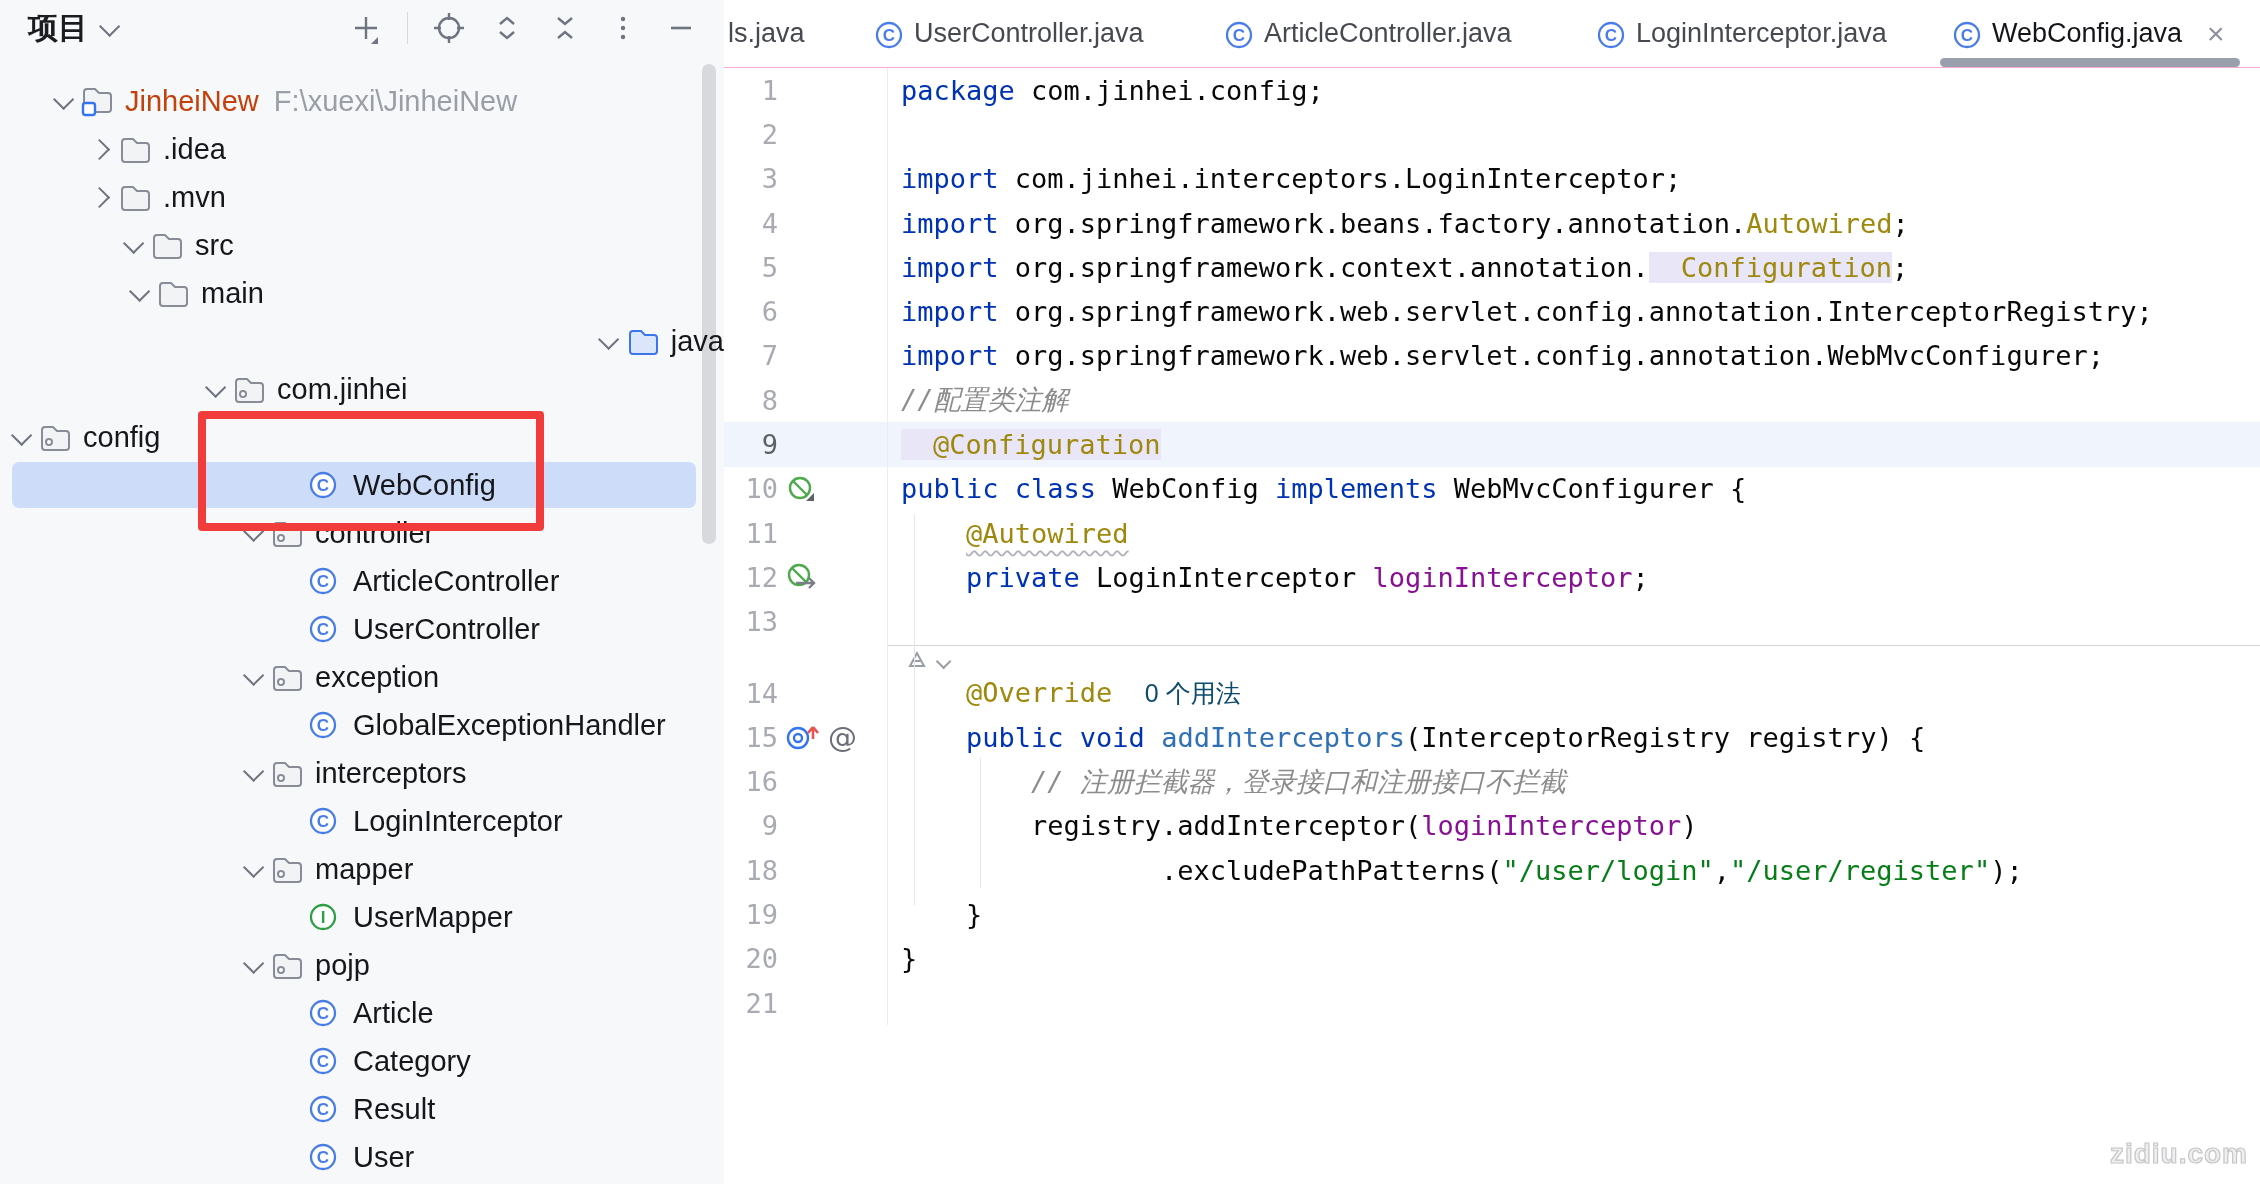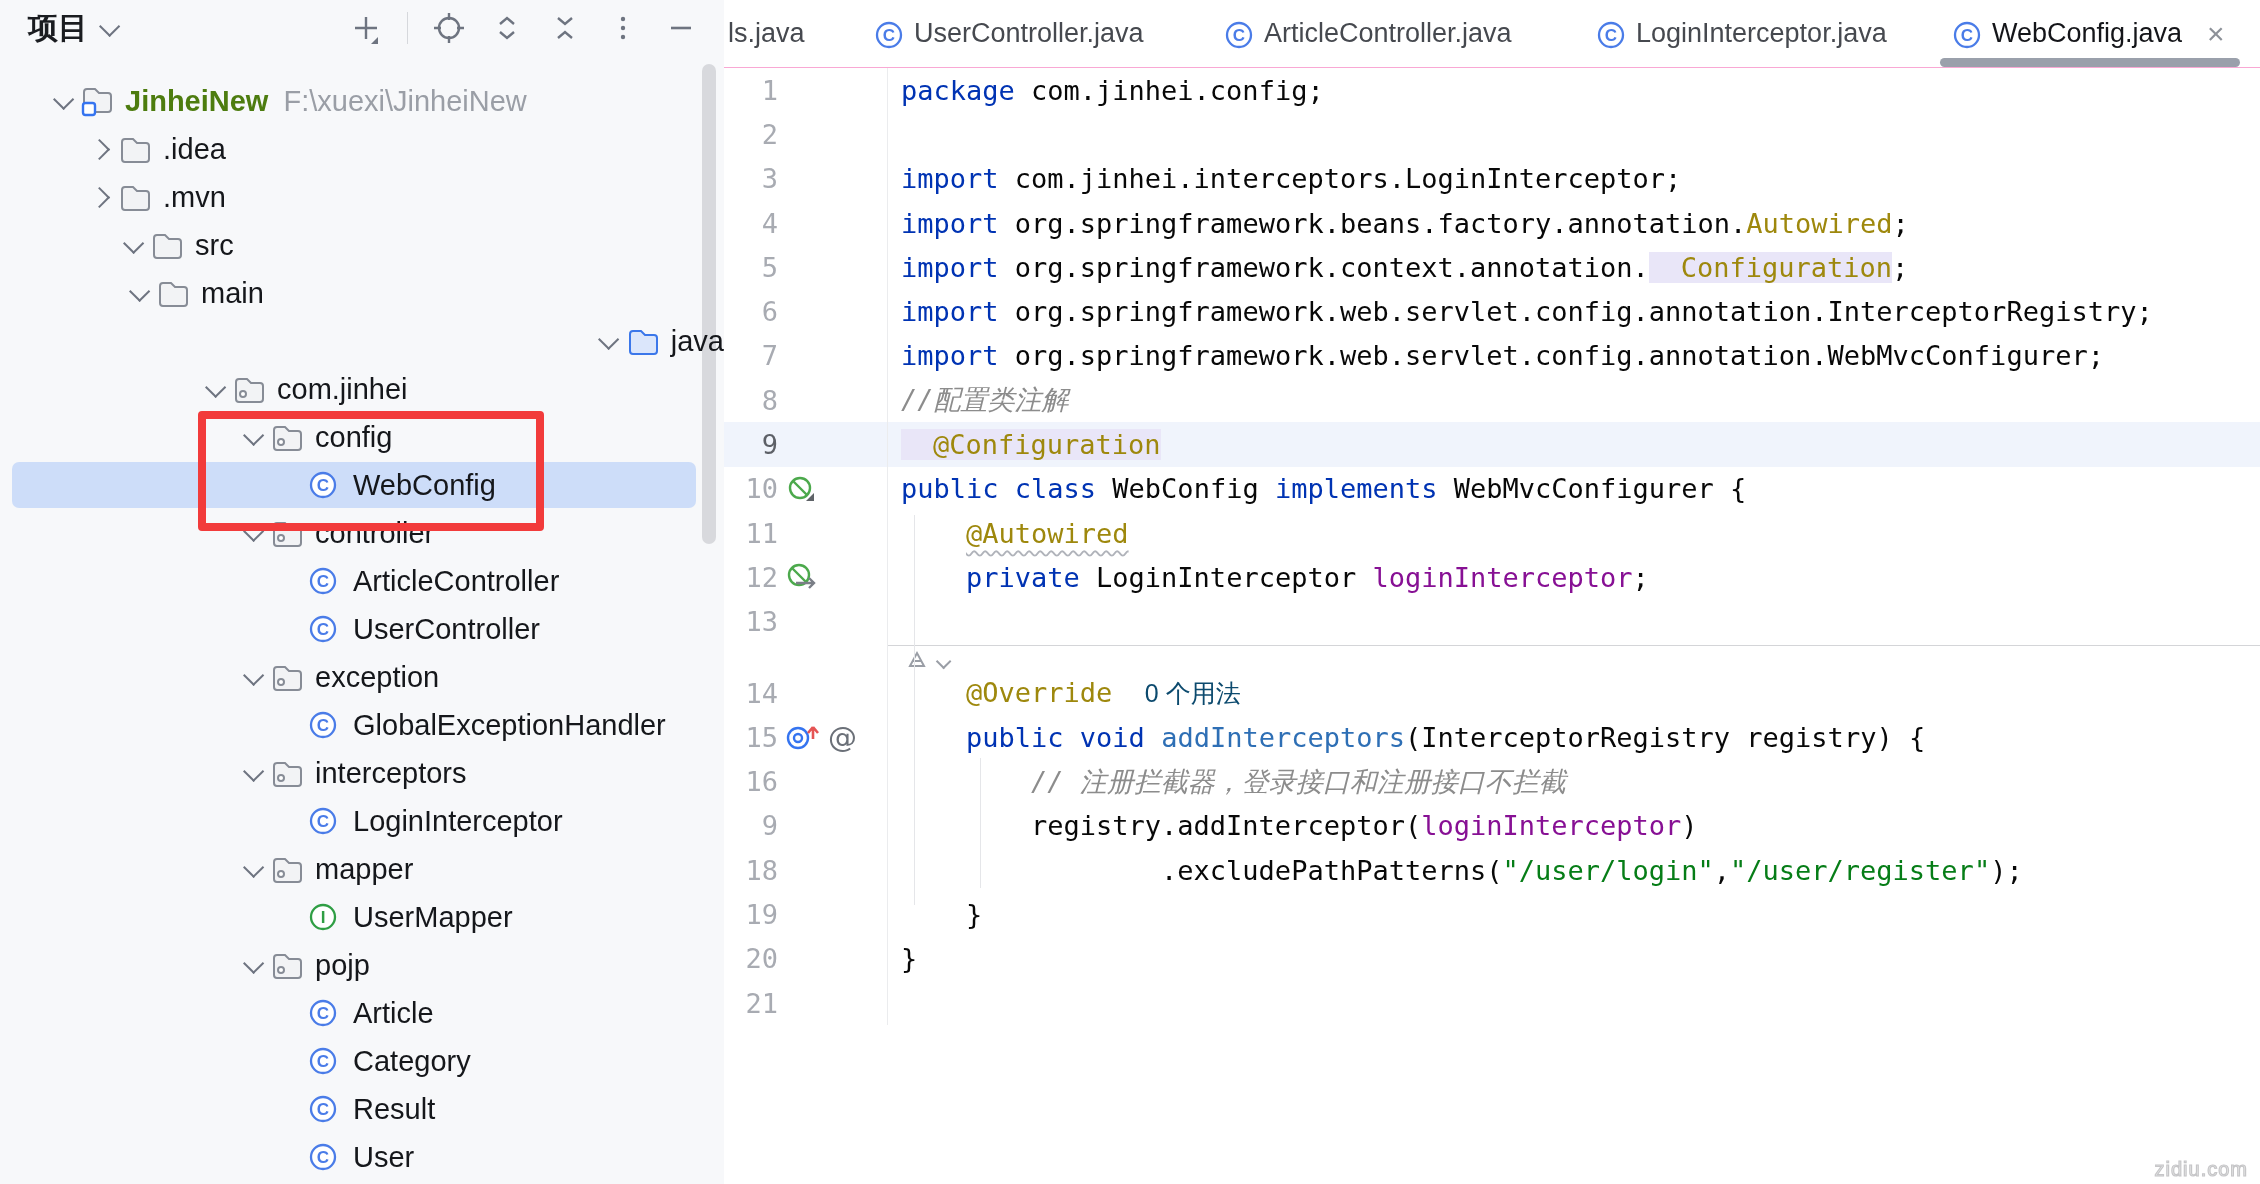--- a/index.html
+++ b/index.html
@@ -21,21 +21,21 @@
 
   
   #project-tree{position:absolute;left:0;top:77px;width:724px;}
   .trow{position:relative;height:48px;display:flex;align-items:center;font-size:29px;color:#15171b;cursor:pointer;}
   .trow > *{position:relative;z-index:1;}
   .trow.selected::before{content:"";position:absolute;left:12px;right:28px;top:1px;bottom:1px;
                          background:#cdddf9;border-radius:7px;z-index:0;}
   .tslot{width:38px;display:flex;align-items:center;justify-content:center;flex:0 0 38px;}
   .ticon{width:34px;height:32px;margin-right:11px;flex:0 0 34px;display:flex;align-items:center;}
   .tlabel{white-space:nowrap;}
-  .tlabel.bold{font-weight:700;color:#4d7c0f;}
+  .tlabel.bold{font-weight:400;color:#c2410c;}
   .tpath{margin-left:15px;color:#9a9ea6;white-space:nowrap;}
   #tree-scrollbar{position:absolute;left:702px;top:64px;width:14px;height:480px;background:#d8d9dd;border-radius:7px;}
   #annotation-box{position:absolute;left:198px;top:411px;width:330px;height:104px;
                   border:8px solid #f23b3b;border-radius:4px;z-index:5;pointer-events:none;}
 
   
   #editor-area{position:absolute;left:724px;top:0;width:1536px;height:1184px;background:#fff;}
   #tab-bar{position:absolute;left:0;top:0;width:1536px;height:67px;border-bottom:1px solid #f9a8d4;background:#fff;}
   .tab{position:absolute;top:0;height:67px;display:flex;align-items:center;gap:13px;
        font-size:27px;color:#46494f;cursor:pointer;white-space:nowrap;}
@@ -60,21 +60,21 @@
   .ah{color:#9E880D;background:#e9e6f8;padding-left:32px;}
   .aw{color:#9E880D;text-decoration:underline;text-decoration-style:wavy;text-decoration-color:#b0b3ba;text-underline-offset:7px;text-decoration-thickness:1.5px;}
   .c{color:#8C8C8C;font-style:italic;} .s{color:#067D17;} .f{color:#871094;} .m{color:#2e6fb5;}
   .h{color:#0c4a6e;font-family:"Liberation Sans",sans-serif;font-size:25px;}
   .sepblock{position:relative;height:27px;}
   .sepline{position:absolute;left:163px;right:0;top:1px;height:1px;background:#d4d5d8;}
   .inlay{position:absolute;left:181px;top:4px;display:flex;align-items:center;gap:7px;}
   .inlay .chev{width:9px;height:9px;border-color:#9a9ea6;border-width:2px;}
   .iguide{position:absolute;width:1px;background:#e5e6e9;}
 
-  #watermark{position:absolute;right:12px;bottom:3px;font-size:20px;font-weight:400;
+  #watermark{position:absolute;right:12px;bottom:14px;font-size:28px;font-weight:700;
              color:#efefef;-webkit-text-stroke:1.2px #c6c6c8;letter-spacing:1px;}
 </style>
 </head>
 <body>
 
 <div id="app">
   <aside id="project-panel">
     <div id="project-toolbar">
       <div id="project-title-group">
         <span id="project-title">项目</span>
@@ -194,21 +194,21 @@
             <span class="chev down"></span>
           </span>
           <span class="ticon">
             <svg width="34" height="32" viewBox="0 0 34 32" fill="none" xmlns="http://www.w3.org/2000/svg">
               <path d="M4 9a3 3 0 0 1 3-3h8l4 4h9a3 3 0 0 1 3 3v13a3 3 0 0 1-3 3H7a3 3 0 0 1-3-3z" fill="#f2f3f5" stroke="#878c96" stroke-width="2"></path>
               <circle cx="11" cy="21" r="3" fill="#fff" stroke="#878c96" stroke-width="2"></circle>
             </svg>
           </span>
           <span class="tlabel">com.jinhei</span>
         </div>
-        <div class="trow" style="padding-left: 232px;">
+        <div class="trow" style="">
           <span class="tslot">
             <span class="chev down"></span>
           </span>
           <span class="ticon">
             <svg width="34" height="32" viewBox="0 0 34 32" fill="none" xmlns="http://www.w3.org/2000/svg">
               <path d="M4 9a3 3 0 0 1 3-3h8l4 4h9a3 3 0 0 1 3 3v13a3 3 0 0 1-3 3H7a3 3 0 0 1-3-3z" fill="#f2f3f5" stroke="#878c96" stroke-width="2"></path>
               <circle cx="11" cy="21" r="3" fill="#fff" stroke="#878c96" stroke-width="2"></circle>
             </svg>
           </span>
           <span class="tlabel">config</span>

